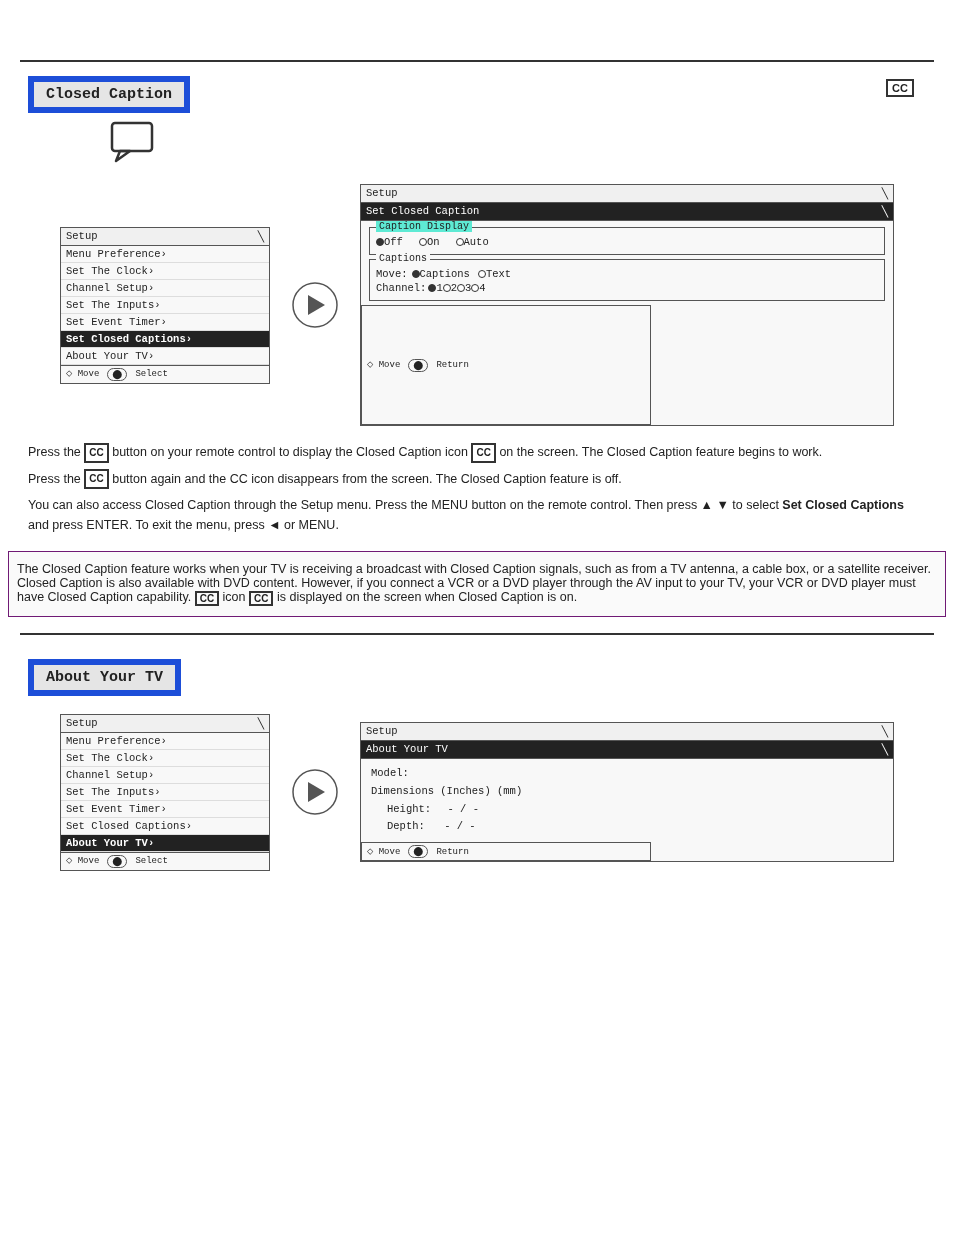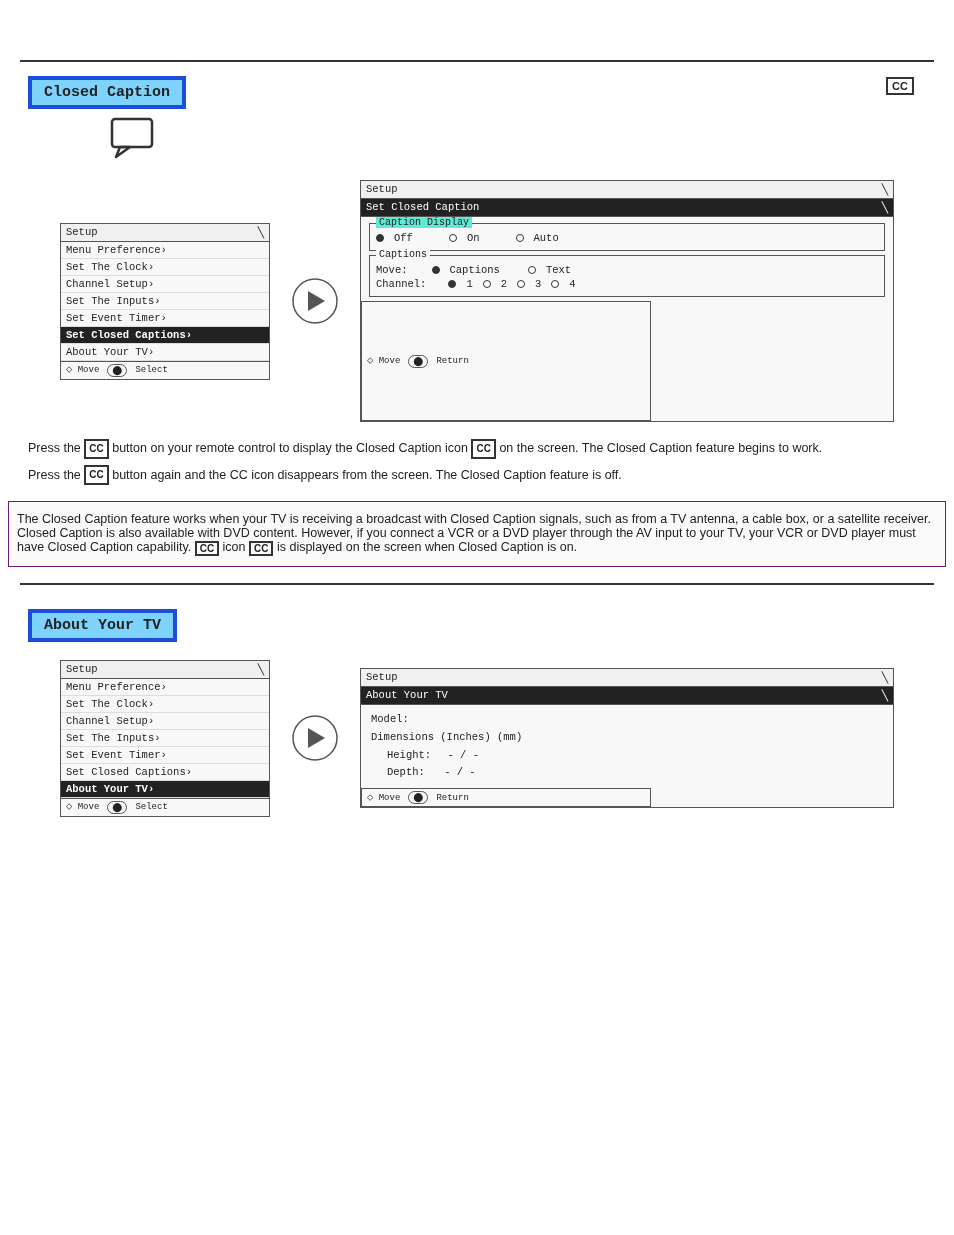--- a/index.html
+++ b/index.html
@@ -14,28 +14,28 @@
     }
 
     .top-rule {
       border-top: 2px solid #333;
       margin: 0 20px;
       margin-top: 60px;
     }
 
     .section-header {
       display: inline-block;
-      border: 4px solid #1d4ed8;
+      border: 6px solid #1d4ed8;
       padding: 4px 12px;
       font-family: 'Courier New', monospace;
       font-size: 15px;
       font-weight: bold;
       margin-top: 14px;
       margin-left: 28px;
-      background: #7dd3fc;
+      background: #e5e5e5;
     }
 
     .cc-badge {
       display: inline-block;
       border: 2px solid #333;
       padding: 1px 4px;
       font-size: 11px;
       font-weight: bold;
       font-family: Arial, sans-serif;
     }
@@ -115,21 +115,20 @@
       padding: 2px 5px;
       display: flex;
       gap: 8px;
       align-items: center;
       font-size: 9px;
     }
 
     .radio-row {
       display: flex;
       align-items: center;
-      gap: 10px;
       font-size: 10.5px;
       margin: 2px 0;
     }
 
     .radio-dot {
       display: inline-block;
       width: 8px;
       height: 8px;
       border-radius: 50%;
       border: 1.5px solid #333;
@@ -339,20 +338,23 @@
       </div>
     </div>
   </div>
 
   <div class="content-section">
     <p>
       Press the <span class="inline-cc">CC</span> button on your remote control to display the Closed Caption icon <span class="inline-cc">CC</span> on the screen. The Closed Caption feature begins to work.
     </p>
     <p>
       Press the <span class="inline-cc">CC</span> button again and the CC icon disappears from the screen. The Closed Caption feature is off.
+    </p>
+    <p>
+      You can also access Closed Caption through the Setup menu. Press the MENU button on the remote control. Then press <strong>▲ ▼</strong> to select <strong>Set Closed Captions</strong> and press ENTER. To exit the menu, press <strong>◄</strong> or MENU.
     </p>
   </div>
 
   <div class="notice-box">
     <p>
       The Closed Caption feature works when your TV is receiving a broadcast with Closed Caption signals, such as from a TV antenna, a cable box, or a satellite receiver. Closed Caption is also available with DVD content. However, if you connect a VCR or a DVD player through the AV input to your TV, your VCR or DVD player must have Closed Caption capability. <span class="inline-cc">CC</span> icon <span class="inline-cc">CC</span> is displayed on the screen when Closed Caption is on.
     </p>
   </div>
 </div>
 

